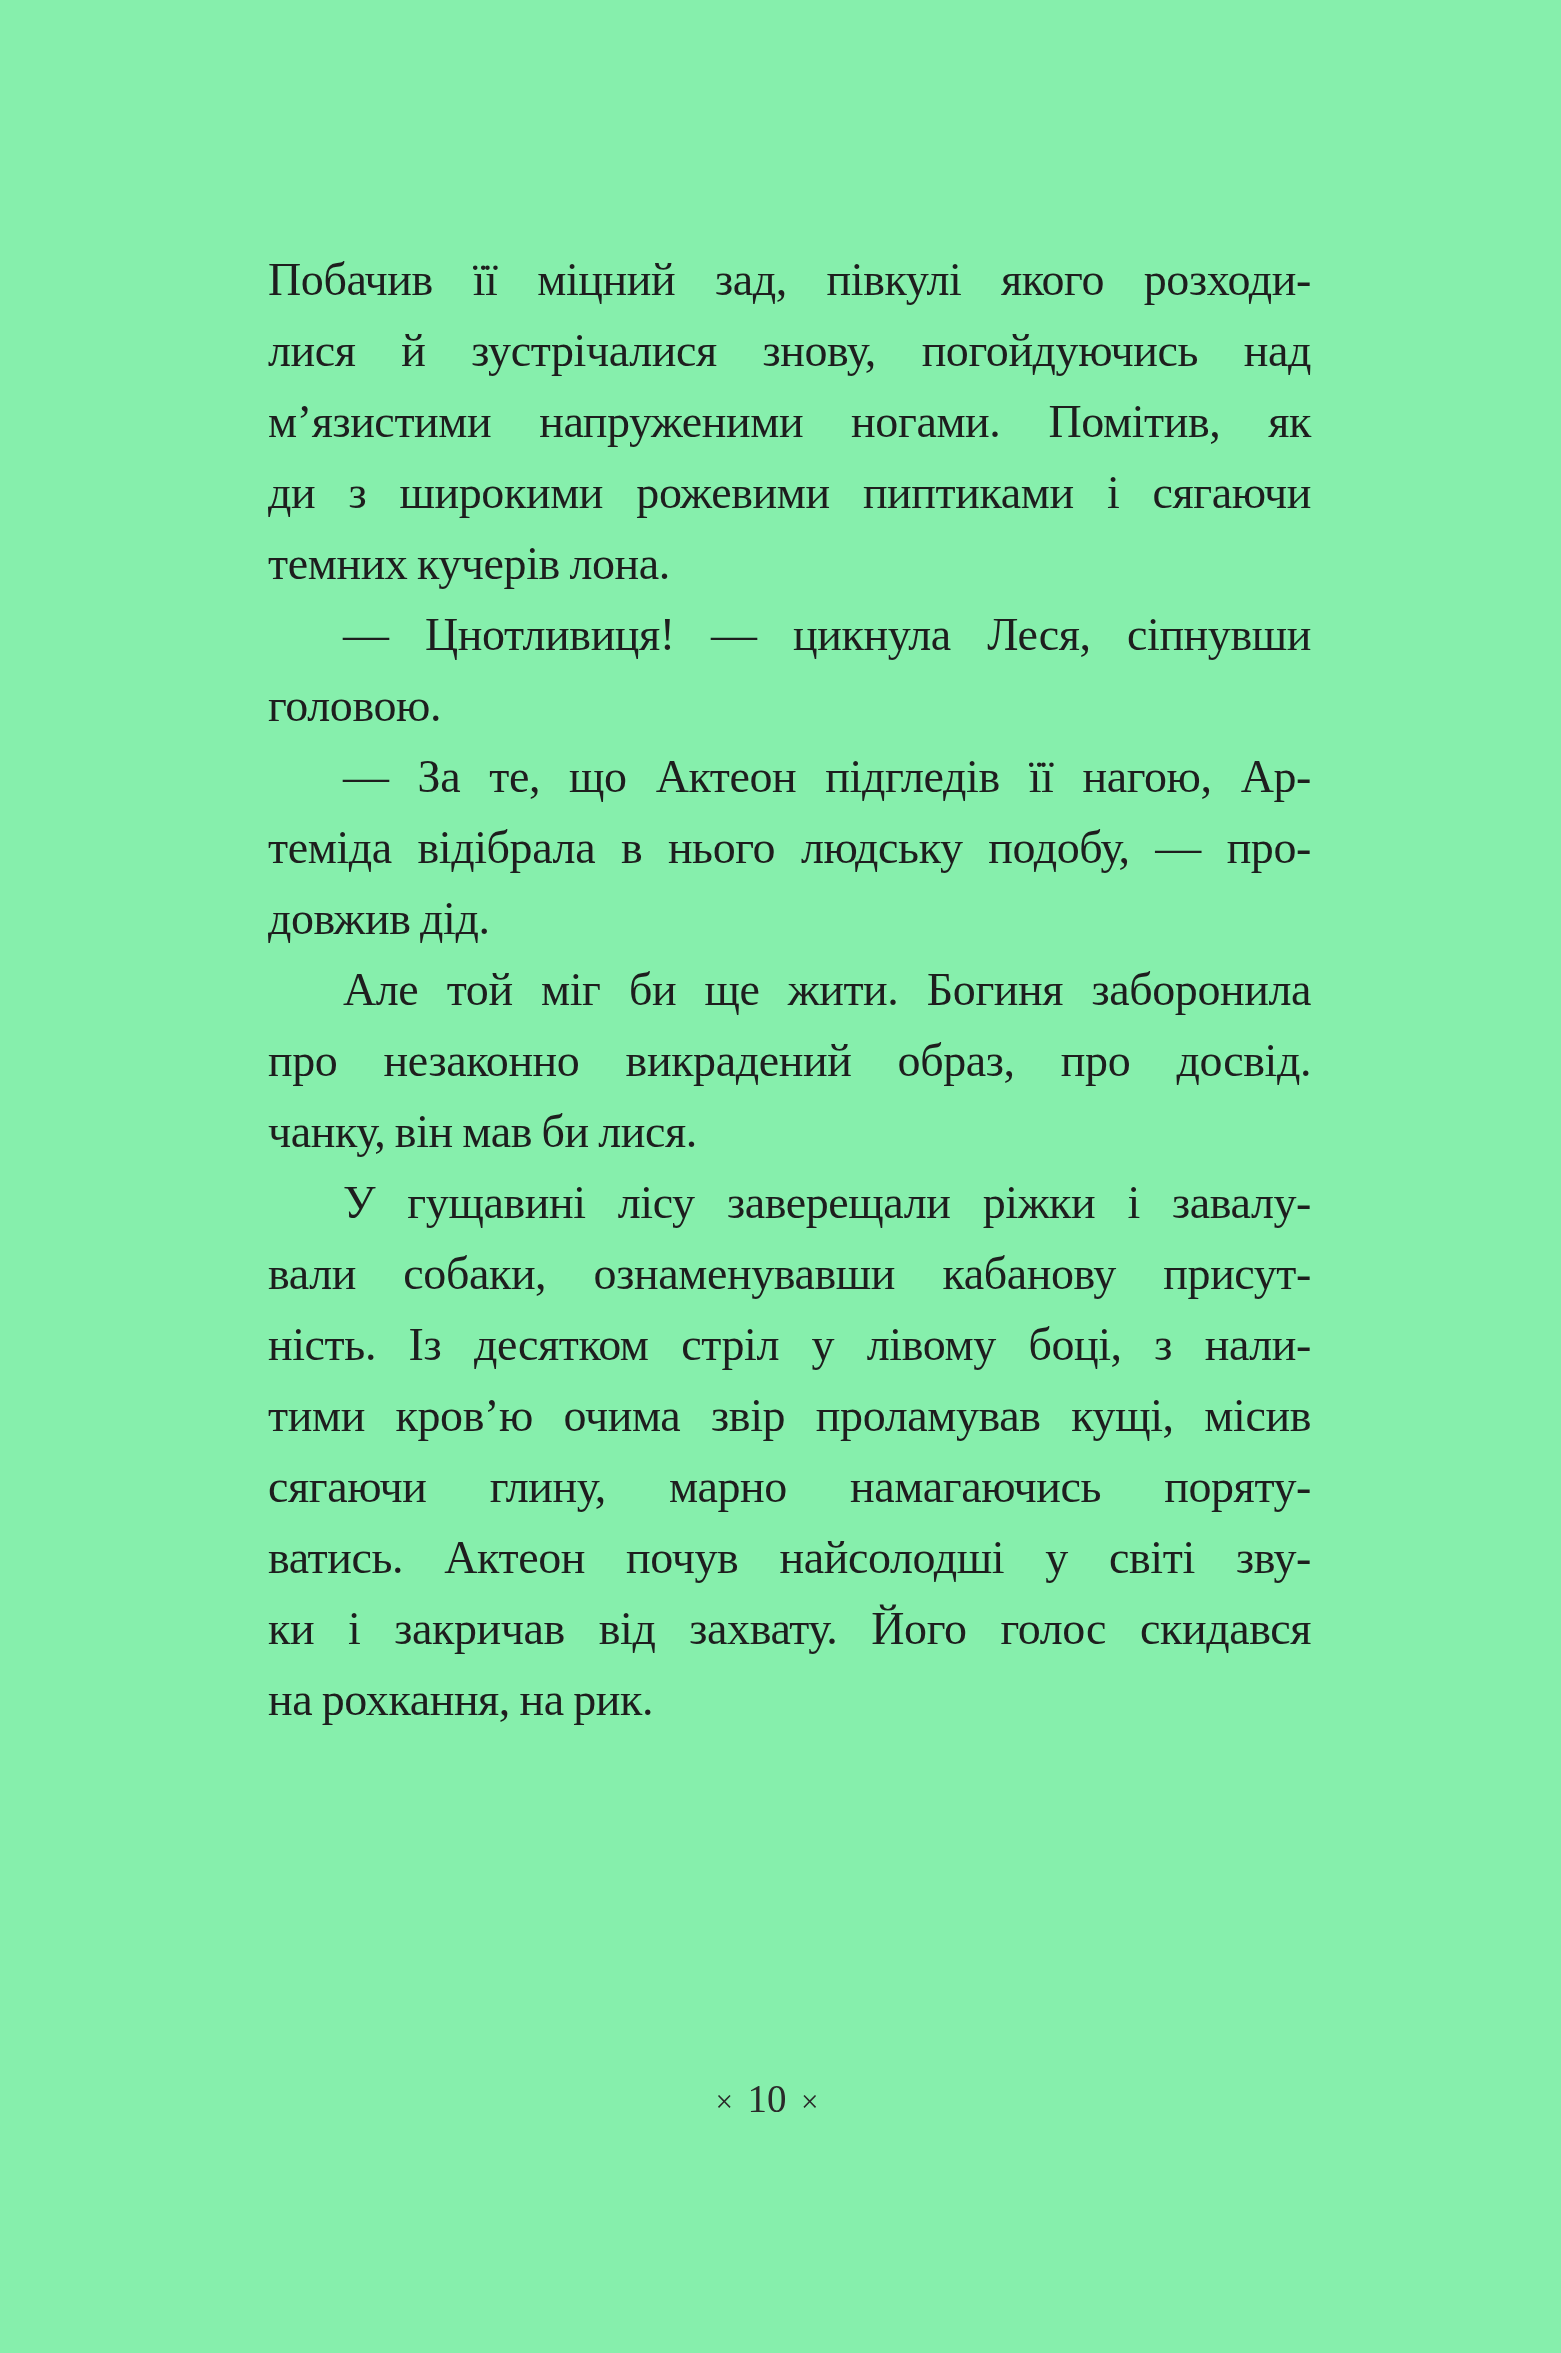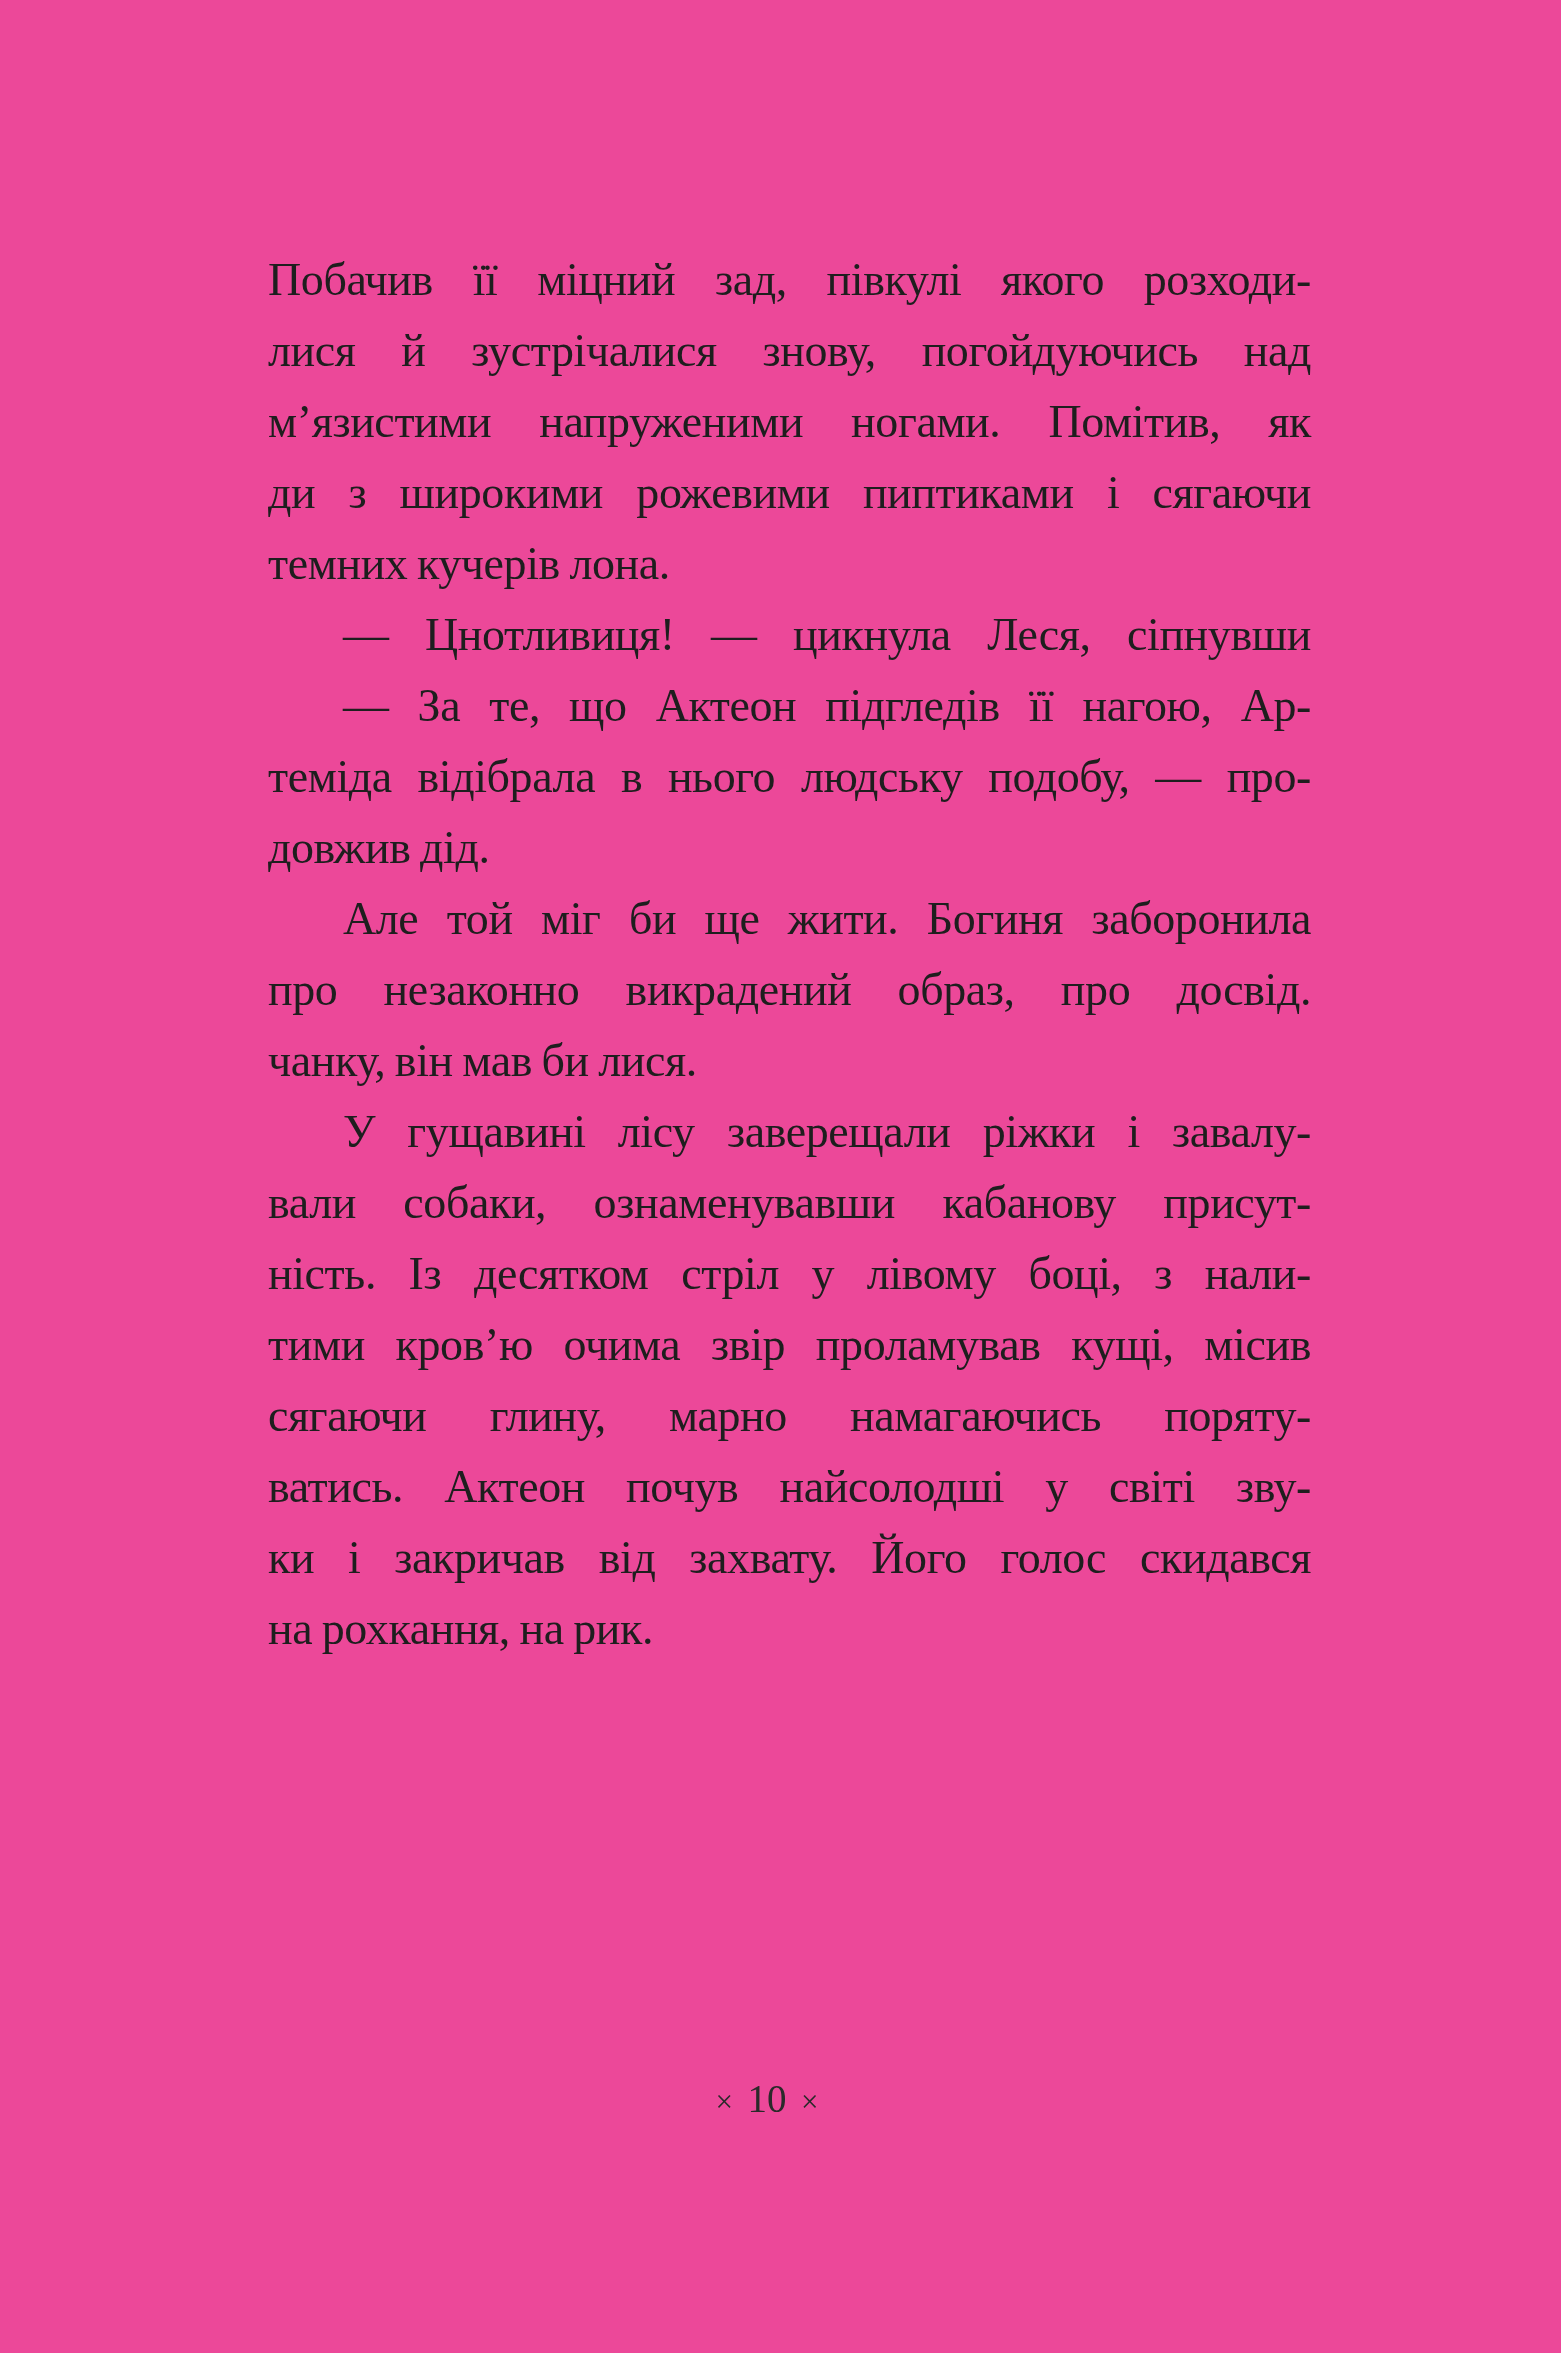--- a/index.html
+++ b/index.html
@@ -11,21 +11,21 @@
     width: 1562px;
     height: 2354px;
     position: relative;
     overflow: hidden;
   }
   .page {
     position: absolute;
     left: 0; top: 0;
     width: 1562px;
     height: 2354px;
-    background: #ec4899;
+    background: #86efac;
   }
   .text-block {
     position: absolute;
     left: 268px;
     top: 244px;
     width: 1043px;
   }
   .line {
     display: block;
     height: 71px;
@@ -72,20 +72,21 @@
     <div>
       <span class="line">Побачив її міцний зад, півкулі якого розходи-</span>
       <span class="line">лися й зустрічалися знову, погойдуючись над</span>
       <span class="line">м’язистими напруженими ногами. Помітив, як</span>
       <span class="line">ди з широкими рожевими пиптиками і сягаючи</span>
       <span class="line last">темних кучерів лона.</span>
     </div>
 
     <div>
       <span class="line indent">— Цнотливиця! — цикнула Леся, сіпнувши</span>
+      <span class="line last">головою.</span>
     </div>
 
     <div>
       <span class="line indent">— За те, що Актеон підгледів її нагою, Ар-</span>
       <span class="line">теміда відібрала в нього людську подобу, — про-</span>
       <span class="line last">довжив дід.</span>
     </div>
 
     <div>
       <span class="line indent">Але той міг би ще жити. Богиня заборонила</span>

